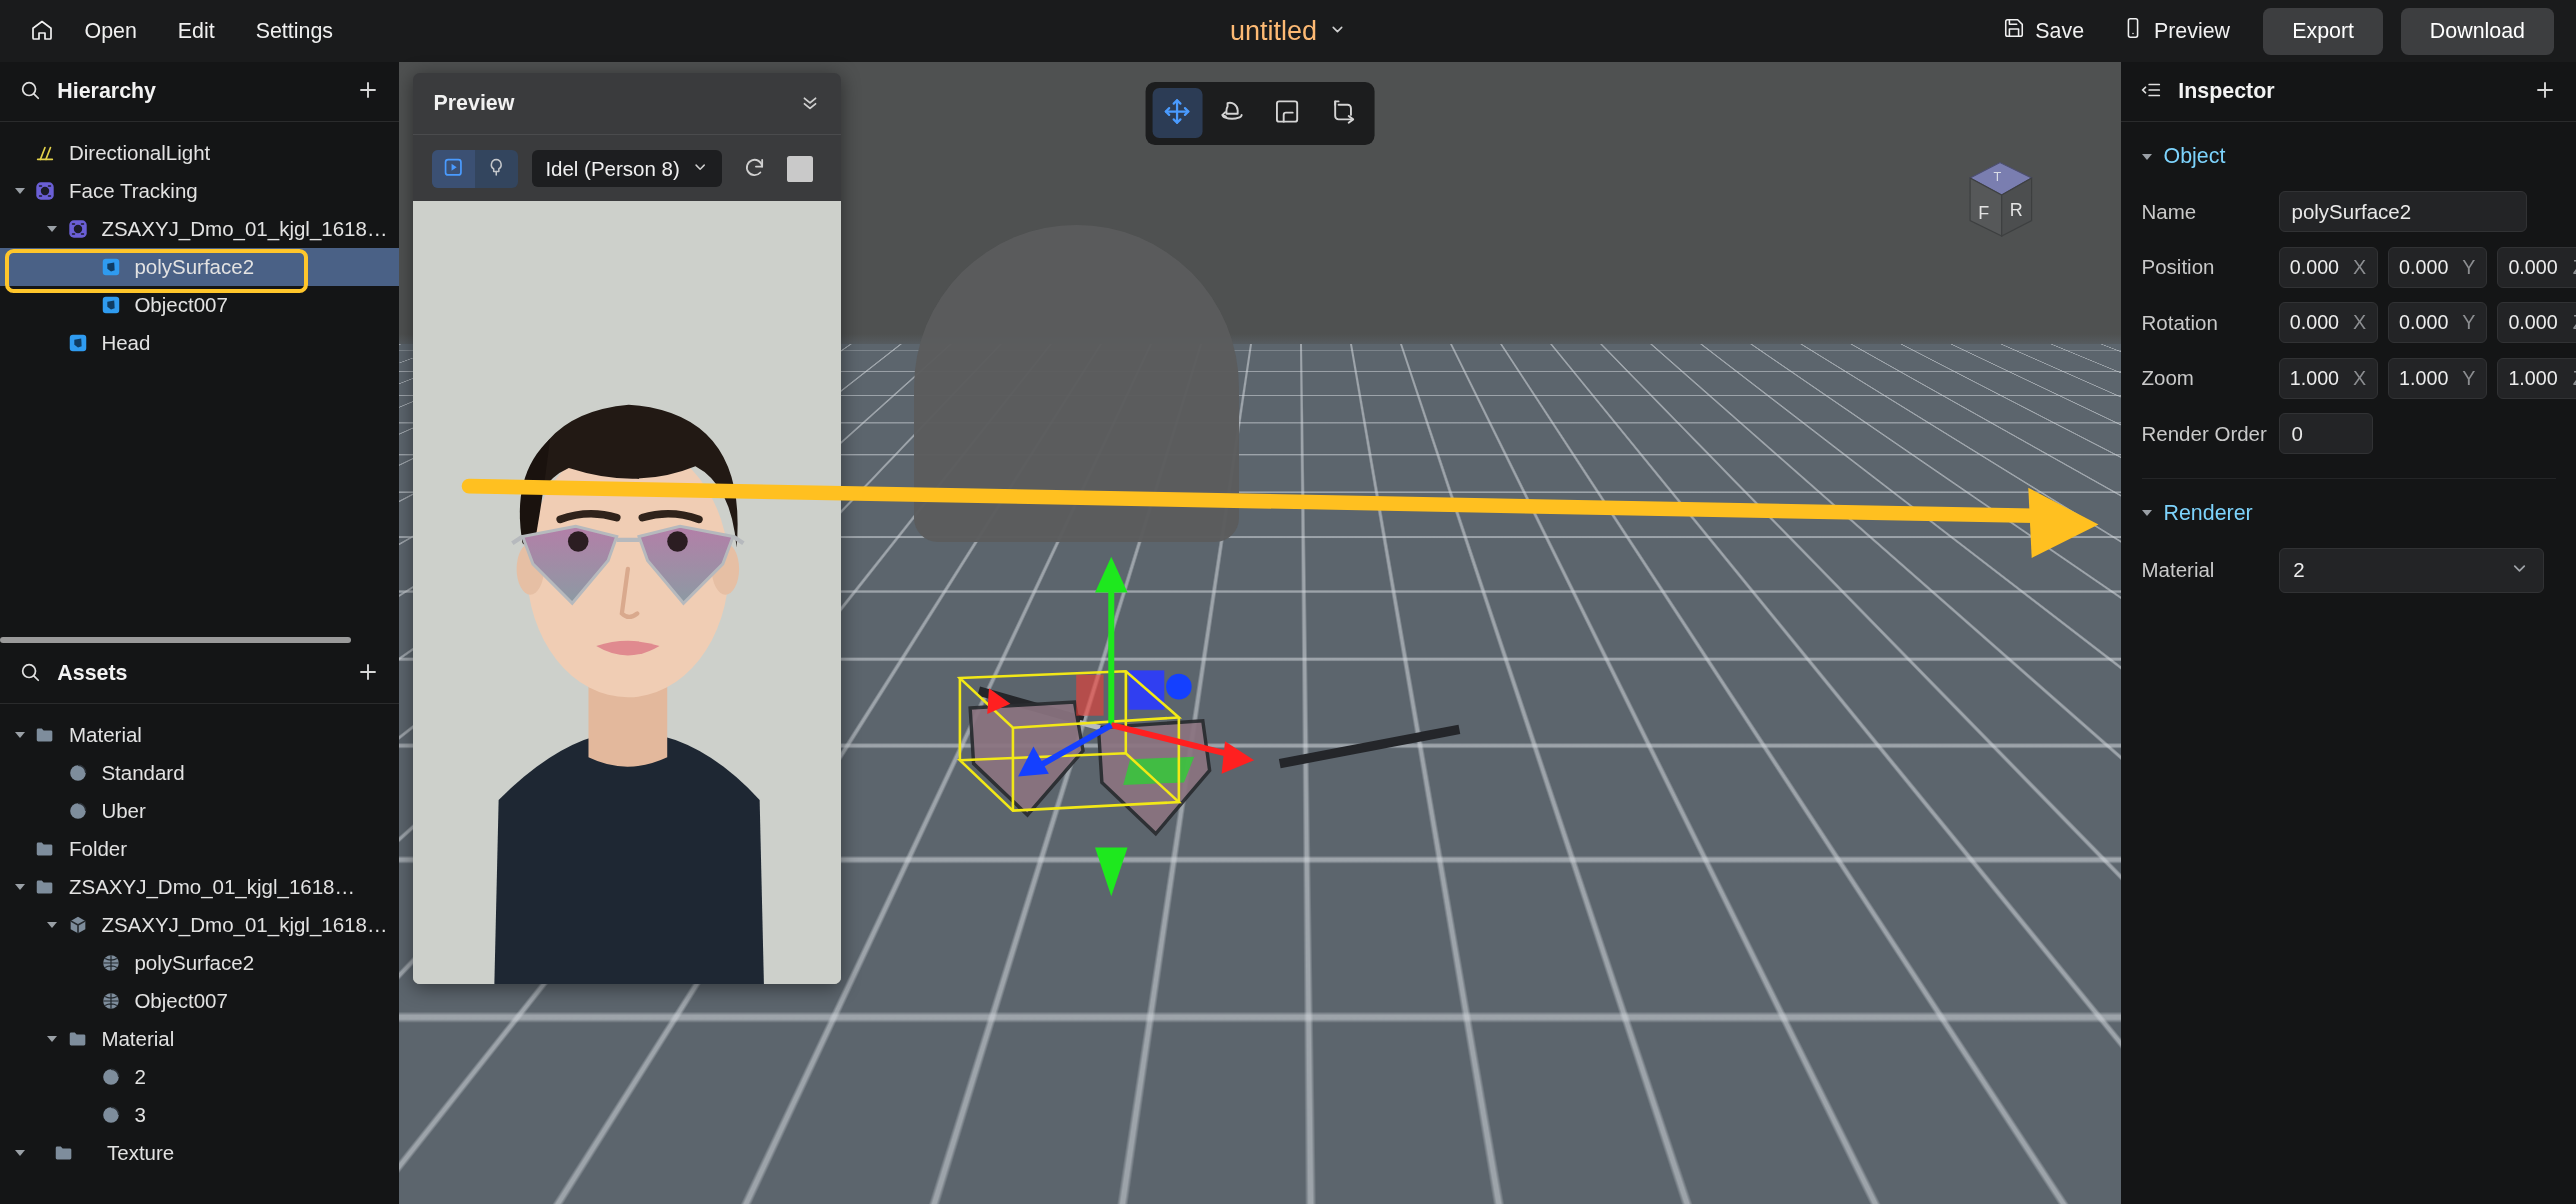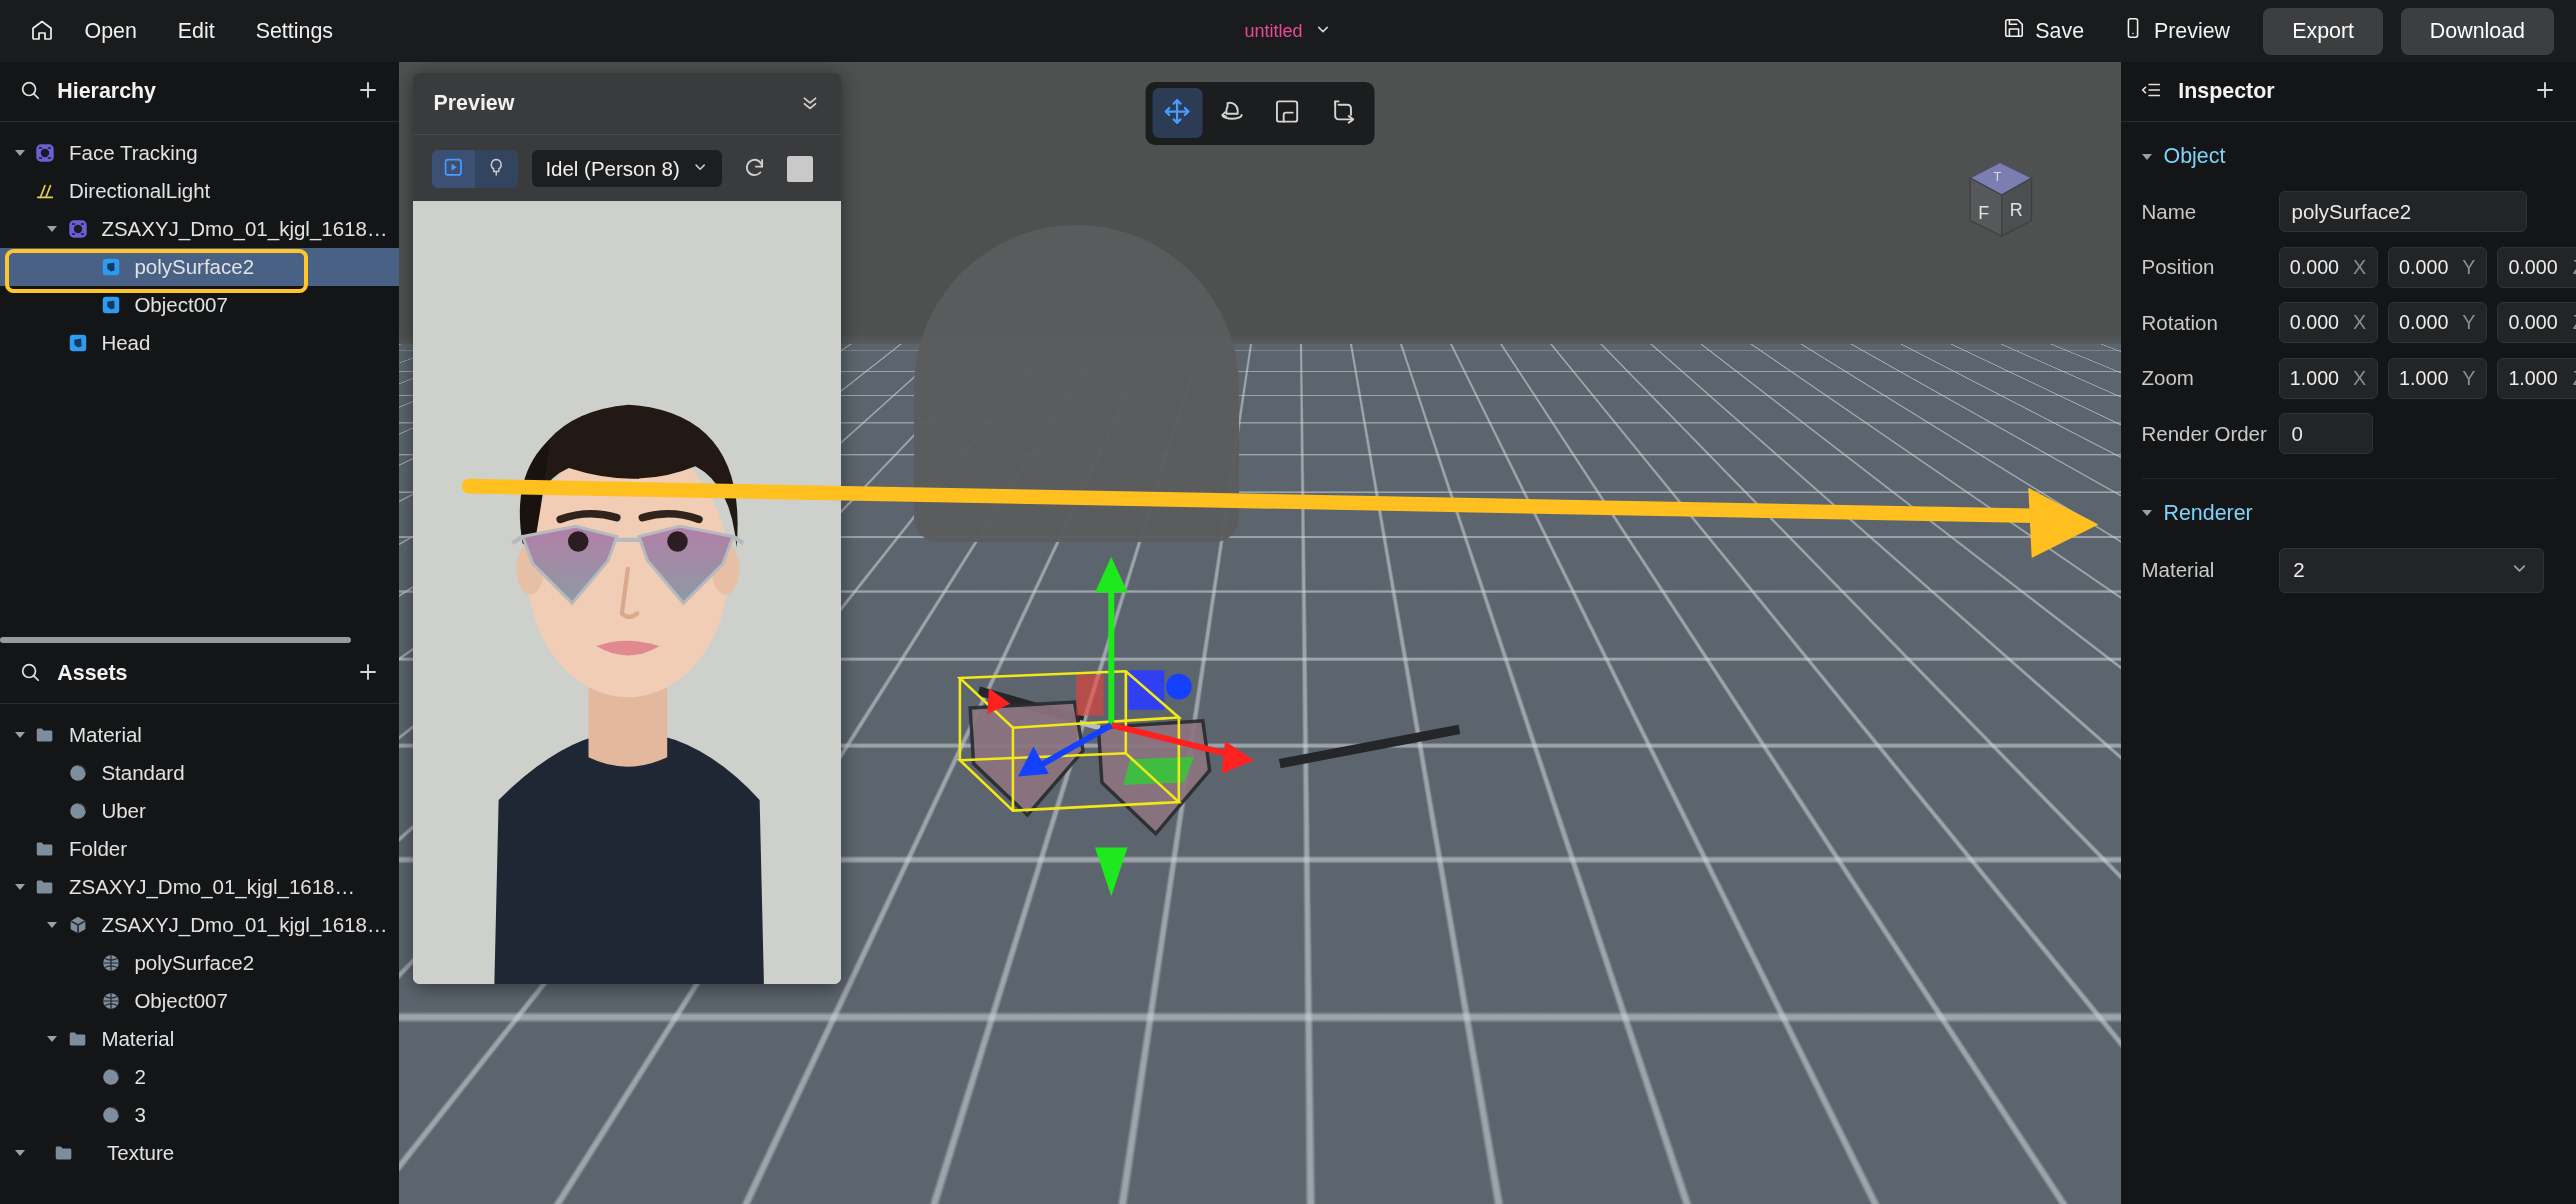--- a/index.html
+++ b/index.html
@@ -8,21 +8,21 @@
 
   
   #topbar { position:absolute; left:0; top:0; width:2576px; height:62px;
     background:#1a1b1c; display:flex; align-items:center; }
   .tb-left { display:flex; align-items:center; gap:0; padding-left:19px; }
   .tb-icon-btn { width:45px; height:45px; display:flex; align-items:center; justify-content:center;
     border-radius:5.1px; cursor:pointer; }
   .tb-menu { font-size:21.4px; color:#f0f0f0; padding:8.6px 20.5px; border-radius:5.1px; cursor:pointer; }
   .tb-center { position:absolute; left:50%; transform:translateX(-50%);
     display:flex; align-items:center; gap:12px; cursor:pointer; }
-  .tb-title { font-size:18px; color:#ec4899; }
+  .tb-title { font-size:27px; color:#fdba74; }
   .tb-right { position:absolute; right:22px; display:flex; align-items:center; gap:6.8px; }
   .tb-act { display:flex; align-items:center; gap:10.3px; padding:9.4px 15.4px; border-radius:6px;
     font-size:21.4px; color:#f0f0f0; cursor:pointer; }
   .tb-btn { padding:11px 29px; border-radius:7.7px; background:#3d3e40; font-size:21.4px;
     color:#fff; cursor:pointer; margin-left:11px; }
 
   
   #leftcol { position:absolute; left:0; top:62px; width:399px; height:1143px; background:#141516; }
   .panel-head { height:60px; display:flex; align-items:center; padding:0 19px;
     border-bottom:0.9px solid #2a2b2c; }
@@ -356,42 +356,42 @@
       <span class="ph-title">Hierarchy</span>
       <span class="ph-plus">
         <svg width="24" height="24" viewBox="0 0 24 24" fill="none" stroke="#e8e8e8" stroke-width="1.9" stroke-linecap="round">
             <line x1="12" y1="5" x2="12" y2="19"></line>
             <line x1="5" y1="12" x2="19" y2="12"></line>
           </svg>
       </span>
     </div>
     <div class="tree" id="hierarchy-tree">
         <div class="row" style="padding-left: 8.6px;">
-          <span class="tw">
-            <span class="caret open"></span>
-          </span>
-          <span class="ico">
-            <svg xmlns="http://www.w3.org/2000/svg" width="22" height="22" viewBox="0 0 24 24">
-              <rect x="2.5" y="2.5" width="19" height="19" rx="5" fill="#6b5fd6"></rect>
-              <circle cx="12" cy="12" r="4.6" fill="#1b1b28"></circle>
-              <path d="M6 6.5h2.2M15.8 6.5H18M6 17.5h2.2M15.8 17.5H18" stroke="#1b1b28" stroke-width="1.6" stroke-linecap="round"></path>
-            </svg>
-          </span>
-          <span class="lbl-ell">Face Tracking</span>
-        </div>
-        <div class="row" style="padding-left: 8.6px;">
           <span class="tw"></span>
           <span class="ico">
             <svg xmlns="http://www.w3.org/2000/svg" width="22" height="22" viewBox="0 0 24 24" fill="none" stroke="#e3d24a" stroke-width="1.8" stroke-linecap="round">
               <line x1="4" y1="19" x2="20" y2="19"></line>
               <line x1="7" y1="19" x2="12" y2="6"></line>
               <line x1="13" y1="19" x2="18" y2="6"></line>
             </svg>
           </span>
           <span class="lbl-ell">DirectionalLight</span>
+        </div>
+        <div class="row" style="padding-left: 8.6px;">
+          <span class="tw">
+            <span class="caret open"></span>
+          </span>
+          <span class="ico">
+            <svg xmlns="http://www.w3.org/2000/svg" width="22" height="22" viewBox="0 0 24 24">
+              <rect x="2.5" y="2.5" width="19" height="19" rx="5" fill="#6b5fd6"></rect>
+              <circle cx="12" cy="12" r="4.6" fill="#1b1b28"></circle>
+              <path d="M6 6.5h2.2M15.8 6.5H18M6 17.5h2.2M15.8 17.5H18" stroke="#1b1b28" stroke-width="1.6" stroke-linecap="round"></path>
+            </svg>
+          </span>
+          <span class="lbl-ell">Face Tracking</span>
         </div>
         <div class="row" style="padding-left: 41px;">
           <span class="tw">
             <span class="caret open"></span>
           </span>
           <span class="ico">
             <svg xmlns="http://www.w3.org/2000/svg" width="22" height="22" viewBox="0 0 24 24">
               <rect x="2.5" y="2.5" width="19" height="19" rx="5" fill="#6b5fd6"></rect>
               <circle cx="12" cy="12" r="4.6" fill="#1b1b28"></circle>
               <path d="M6 6.5h2.2M15.8 6.5H18M6 17.5h2.2M15.8 17.5H18" stroke="#1b1b28" stroke-width="1.6" stroke-linecap="round"></path>

